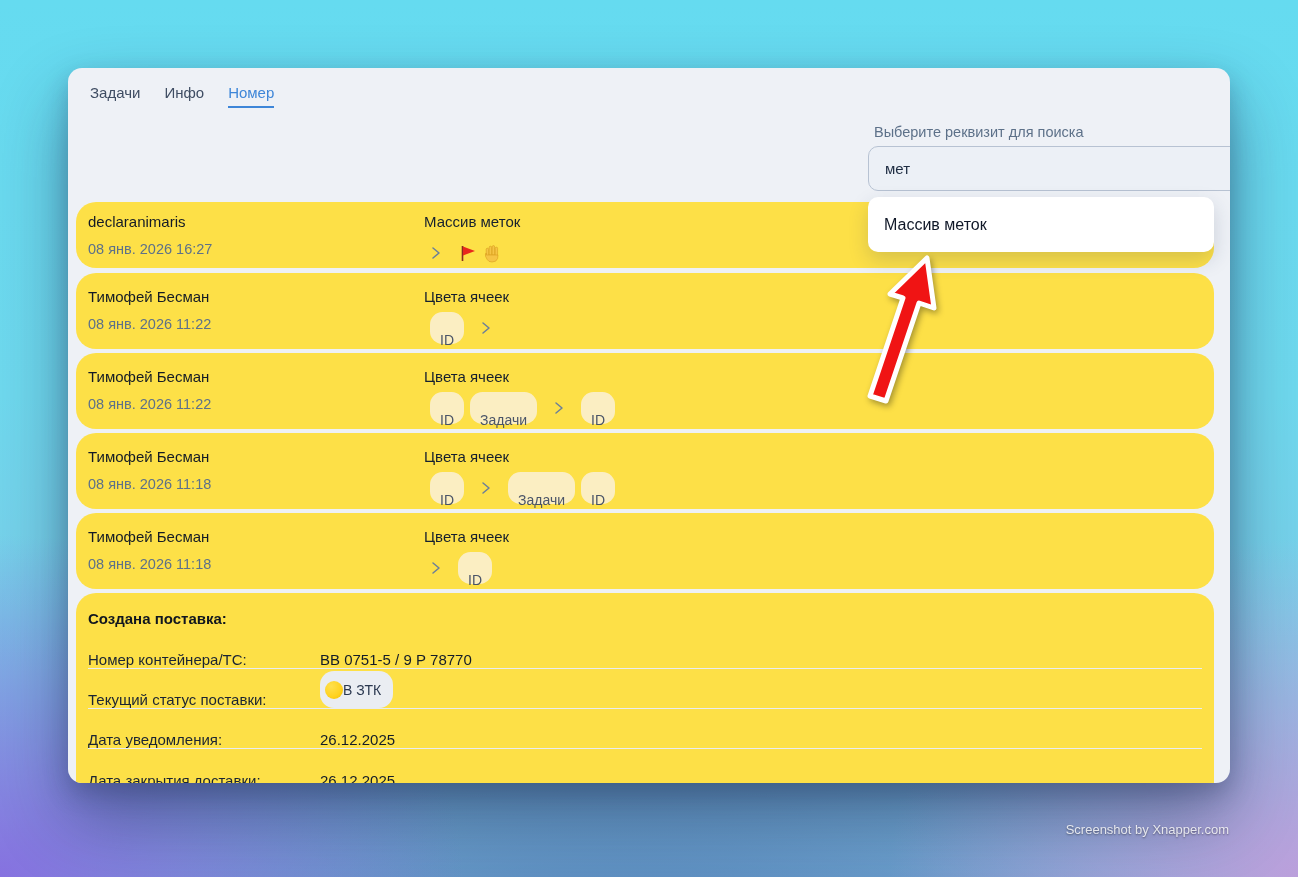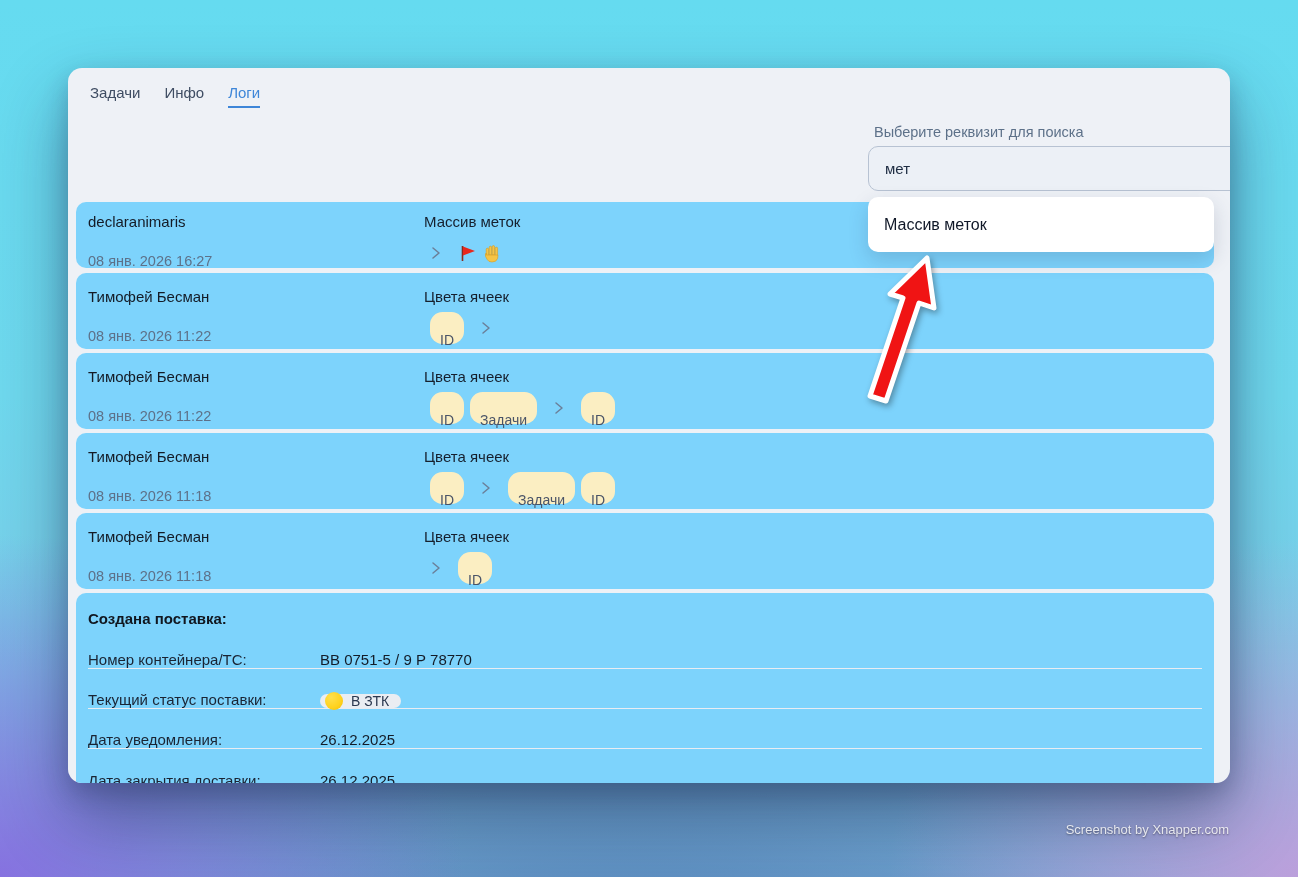--- a/index.html
+++ b/index.html
@@ -32,50 +32,50 @@
   .select-value { font-size:15px; color:#1e2c42; }
   .dropdown {
     position:absolute; left:800px; top:129px; width:346px; height:55px;
     background:#ffffff; border-radius:10px; box-shadow:0 8px 20px rgba(40,55,90,.18);
     display:flex; align-items:center; padding:0 16px; z-index:5; cursor:pointer;
   }
   .dropdown-option { font-size:16px; color:#101828; }
   
   .list { position:absolute; left:8px; top:134px; width:1138px; }
   .card {
-    background:#7dd3fc; border-radius:10px; width:100%;
+    background:#fde047; border-radius:20px; width:100%;
     display:flex; padding:14px 12px 0 12px;
   }
   .card.r0 { height:66px; margin-bottom:5px; padding-top:10px; }
   .card.r  { height:76px; margin-bottom:4px; }
   .card.delivery { height:232px; margin-bottom:0; padding-top:16px; }
   .col-left { width:336px; flex:none; }
   .col-right { flex:1; }
   .author { font-size:15px; color:#141b26; line-height:20px; }
-  .date { font-size:14.5px; color:#5d7189; line-height:20px; margin-top:19px; }
+  .date { font-size:14.5px; color:#5d7189; line-height:20px; margin-top:7px; }
   .field-title { font-size:15px; color:#16202e; line-height:20px; }
   .change-line { display:flex; align-items:center; gap:16px; margin-top:8px; padding-left:6px; height:26px; }
   .pill-group { display:flex; align-items:center; gap:6px; }
   .pill {
     background:#fbeec2; color:#4a5468; font-size:14px;
     height:25px; line-height:25px; padding:16px 10px; border-radius:12.5px;
   }
   .chev { display:flex; align-items:center; }
   
   .d-title { font-size:15px; font-weight:bold; color:#10161f; line-height:20px; }
   .d-row {
     display:flex; align-items:flex-end; height:40px; margin-top:0;
   }
   .d-row.sep { border-bottom:1px solid #e8ecf2; }
   .d-row:first-of-type { margin-top:16px; }
   .d-label { width:232px; flex:none; font-size:15px; color:#1a2433; }
   .d-value { font-size:15px; color:#131c28; }
   .status-pill {
-    display:inline-flex; align-items:center; gap:8px;
-    background:#eaedf2; border-radius:14px; height:14px; padding:0 12px 0 5px;
+    display:inline-flex; align-items:center; 
+    background:#eaedf2; border-radius:14px; height:37px; padding:0 12px 0 5px;
   }
   .status-dot {
     width:18px; height:18px; border-radius:50%;
     background:radial-gradient(circle at 35% 30%, #ffe04d, #ffd21e 60%, #f2bd00);
   }
   .status-text { font-size:14px; color:#2b3850; }
   
   .arrow-svg { position:absolute; left:850px; top:250px; z-index:9; pointer-events:none; }
   
   .watermark {
@@ -85,21 +85,21 @@
   .mini-icon { display:inline-flex; }
 </style>
 </head>
 <body>
 
 <div class="panel">
 
   <div class="tabs">
     <span class="tab">Задачи</span>
     <span class="tab">Инфо</span>
-    <span class="tab active">Логи</span>
+    <span class="tab active">Номер</span>
   </div>
 
   <div class="search-label">Выберите реквизит для поиска</div>
 
   <div class="select">
     <span class="select-value">мет</span>
     <span class="mini-icon">
       <svg width="14" height="9" viewBox="0 0 14 9">
           <polyline points="1,1.5 7,7.5 13,1.5" fill="none" stroke="#2b3850" stroke-width="1.6" stroke-linecap="round" stroke-linejoin="round"></polyline>
         </svg>

